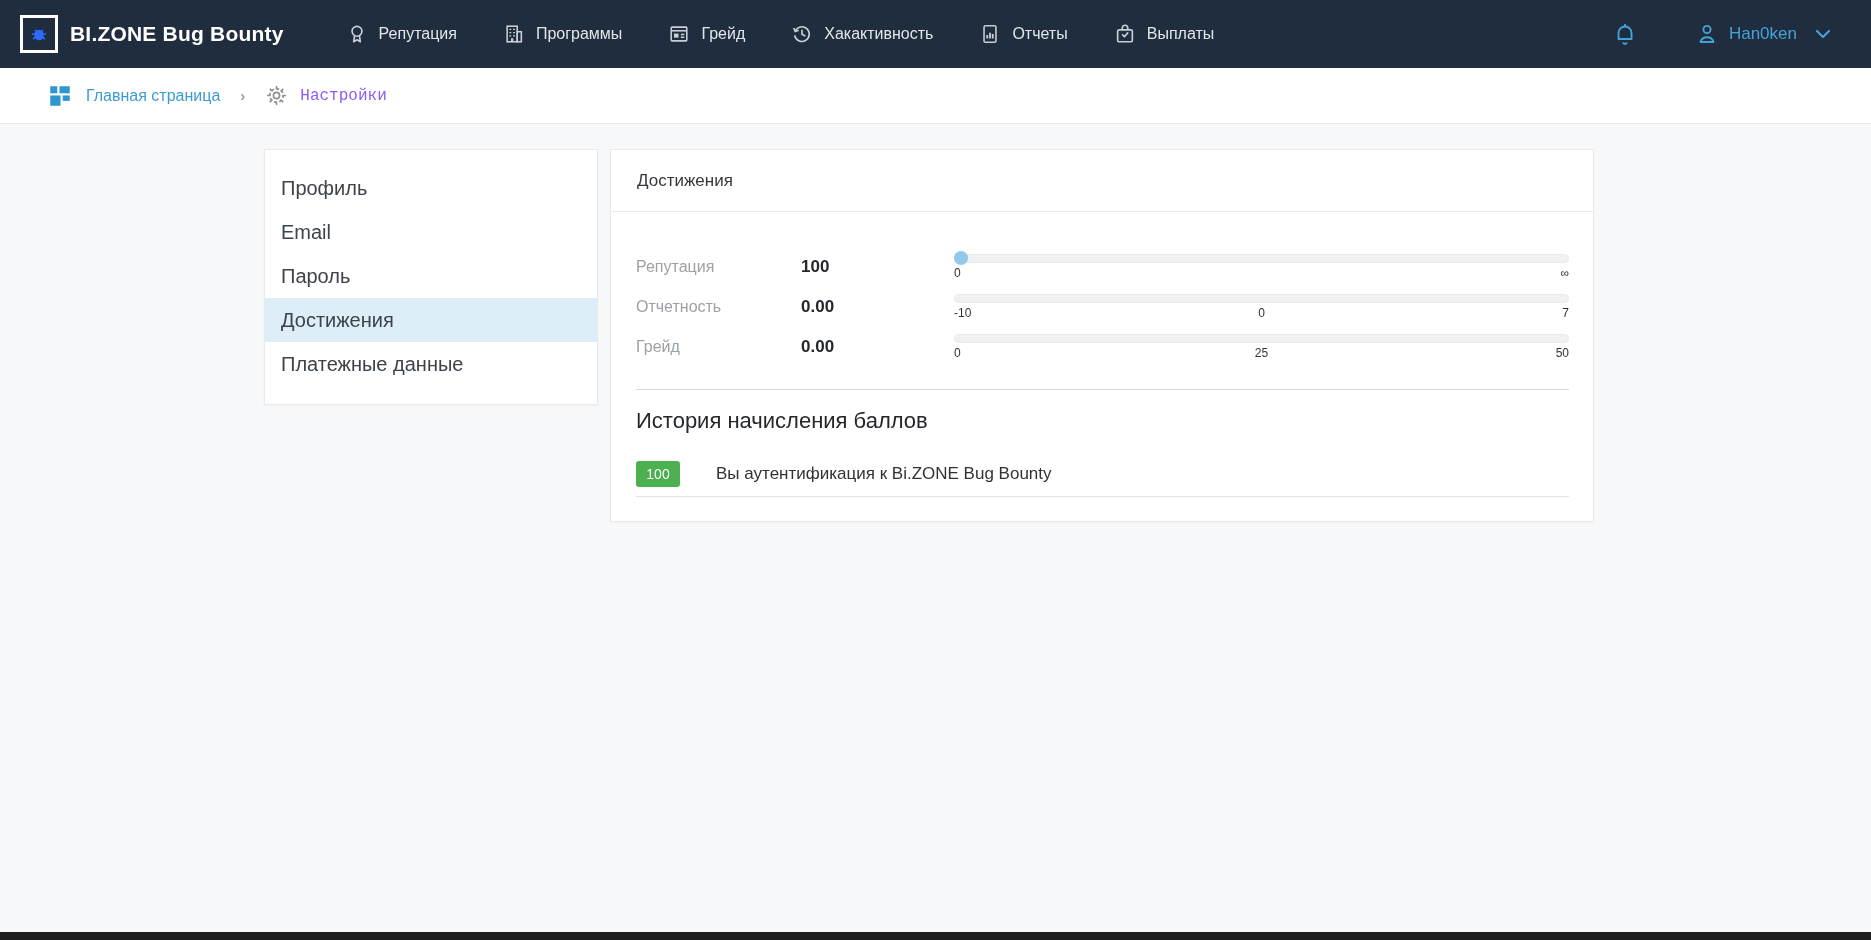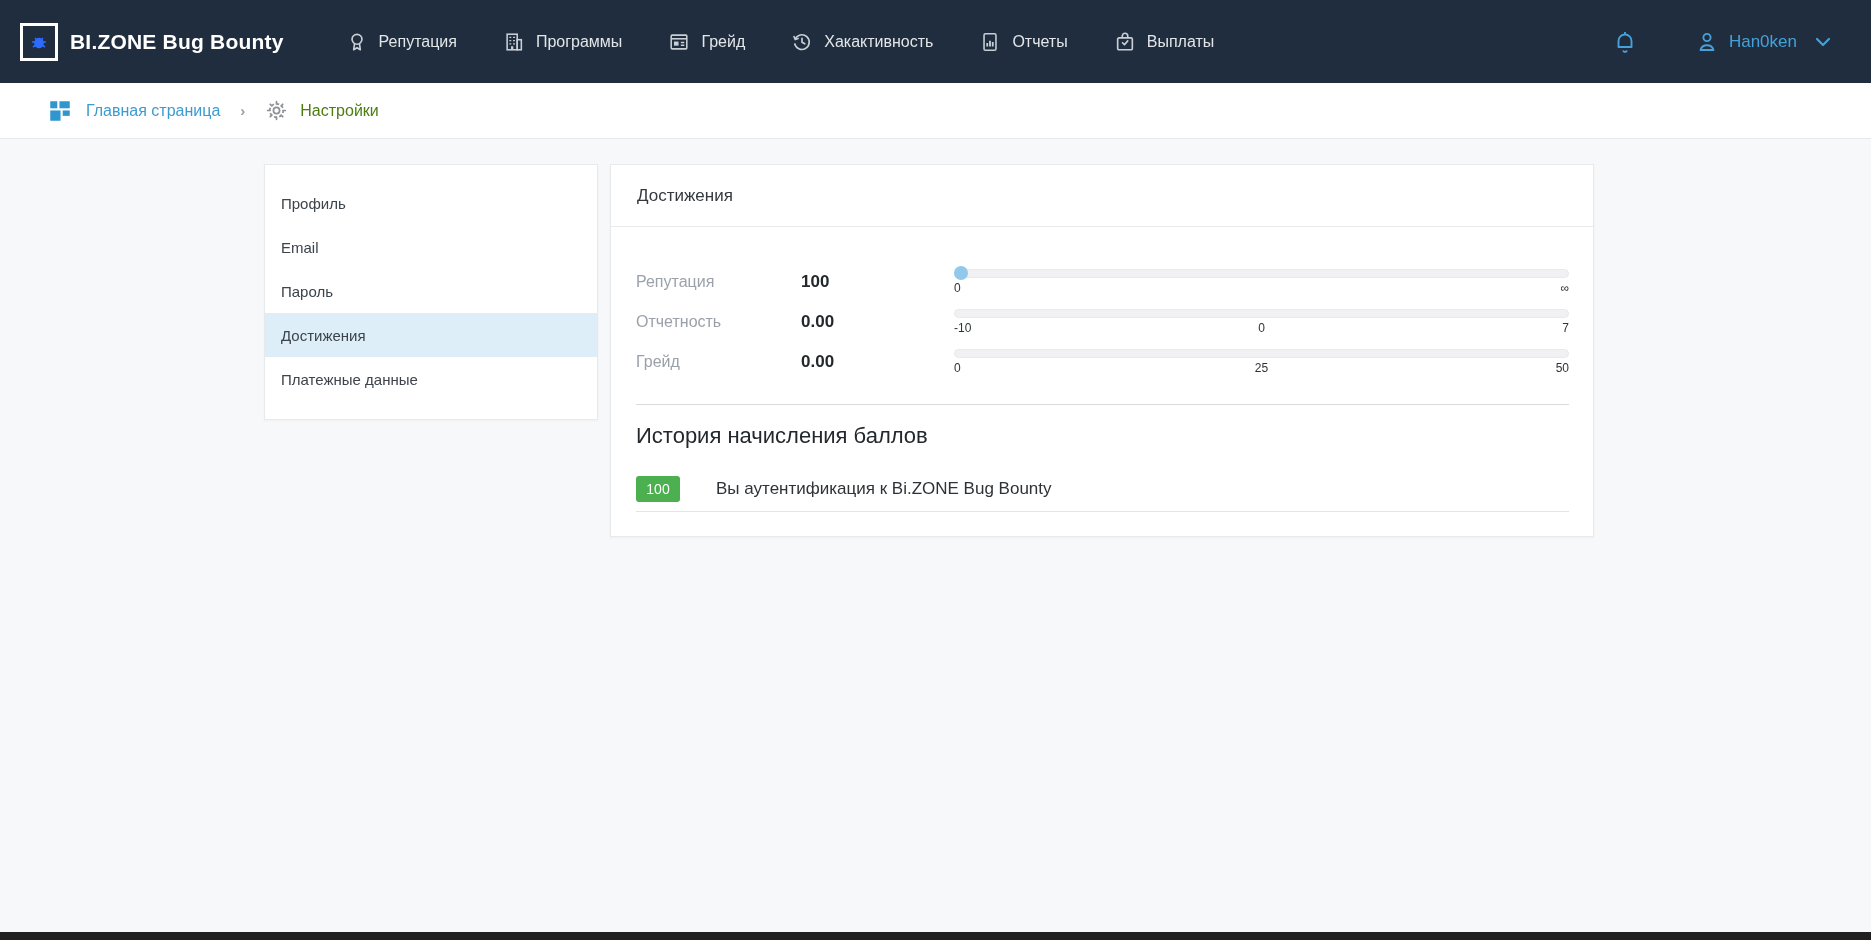--- a/index.html
+++ b/index.html
@@ -7,21 +7,21 @@
   body {
     font-family: "Liberation Sans", sans-serif;
     background: #f7f8f9;
     position: relative;
     overflow: hidden;
     color: #2e3338;
   }
 
   
   .navbar {
-    height: 83px;
+    height: 68px;
     background: #1f2d3e;
     display: flex;
     align-items: center;
     padding: 0 40px 0 20px;
   }
   .logo { display: flex; align-items: center; gap: 12px; margin-right: 62px; cursor: pointer; }
   .logo-box {
     width: 38px; height: 38px;
     border: 3px solid #ffffff;
     display: flex; align-items: center; justify-content: center;
@@ -43,37 +43,37 @@
     border-bottom: 1px solid #e6e9ec;
     display: flex;
     align-items: center;
     padding-left: 47px;
     gap: 14px;
   }
   .crumb-home { display: flex; align-items: center; gap: 13px; cursor: pointer; justify-content: space-between; }
   .crumb-link { color: #3d9bd3; font-size: 16px; }
   .crumb-sep { color: #9aa1a8; font-size: 15px; font-weight: 700; padding: 0 6px; }
   .crumb-current { display: flex; align-items: center; gap: 12px; }
-  .crumb-current span { color: #4d7c0f; font-size: 16px; }
+  .crumb-current span { color: #8b5cf6; font-size: 16px; font-family: Liberation Mono, monospace; }
 
   
   .content { display: flex; align-items: flex-start; padding: 25px 0 0 264px; gap: 12px; }
   .card {
     background: #ffffff;
     border: 1px solid #e7eaec;
     box-shadow: 0 1px 2px rgba(30,40,50,.04);
   }
 
   
   .sidebar-card { width: 334px; padding: 16px 0 18px 0; }
   .side-item {
     height: 44px;
     display: flex; align-items: center;
     padding-left: 16px;
-    font-size: 15px; color: #3c434b;
+    font-size: 20px; color: #3c434b;
     cursor: pointer;
   }
   .side-item.active { background: #ddeef8; }
 
   
   .main-card { width: 984px; }
   .card-header {
     height: 62px;
     display: flex; align-items: center;
     padding-left: 26px;

